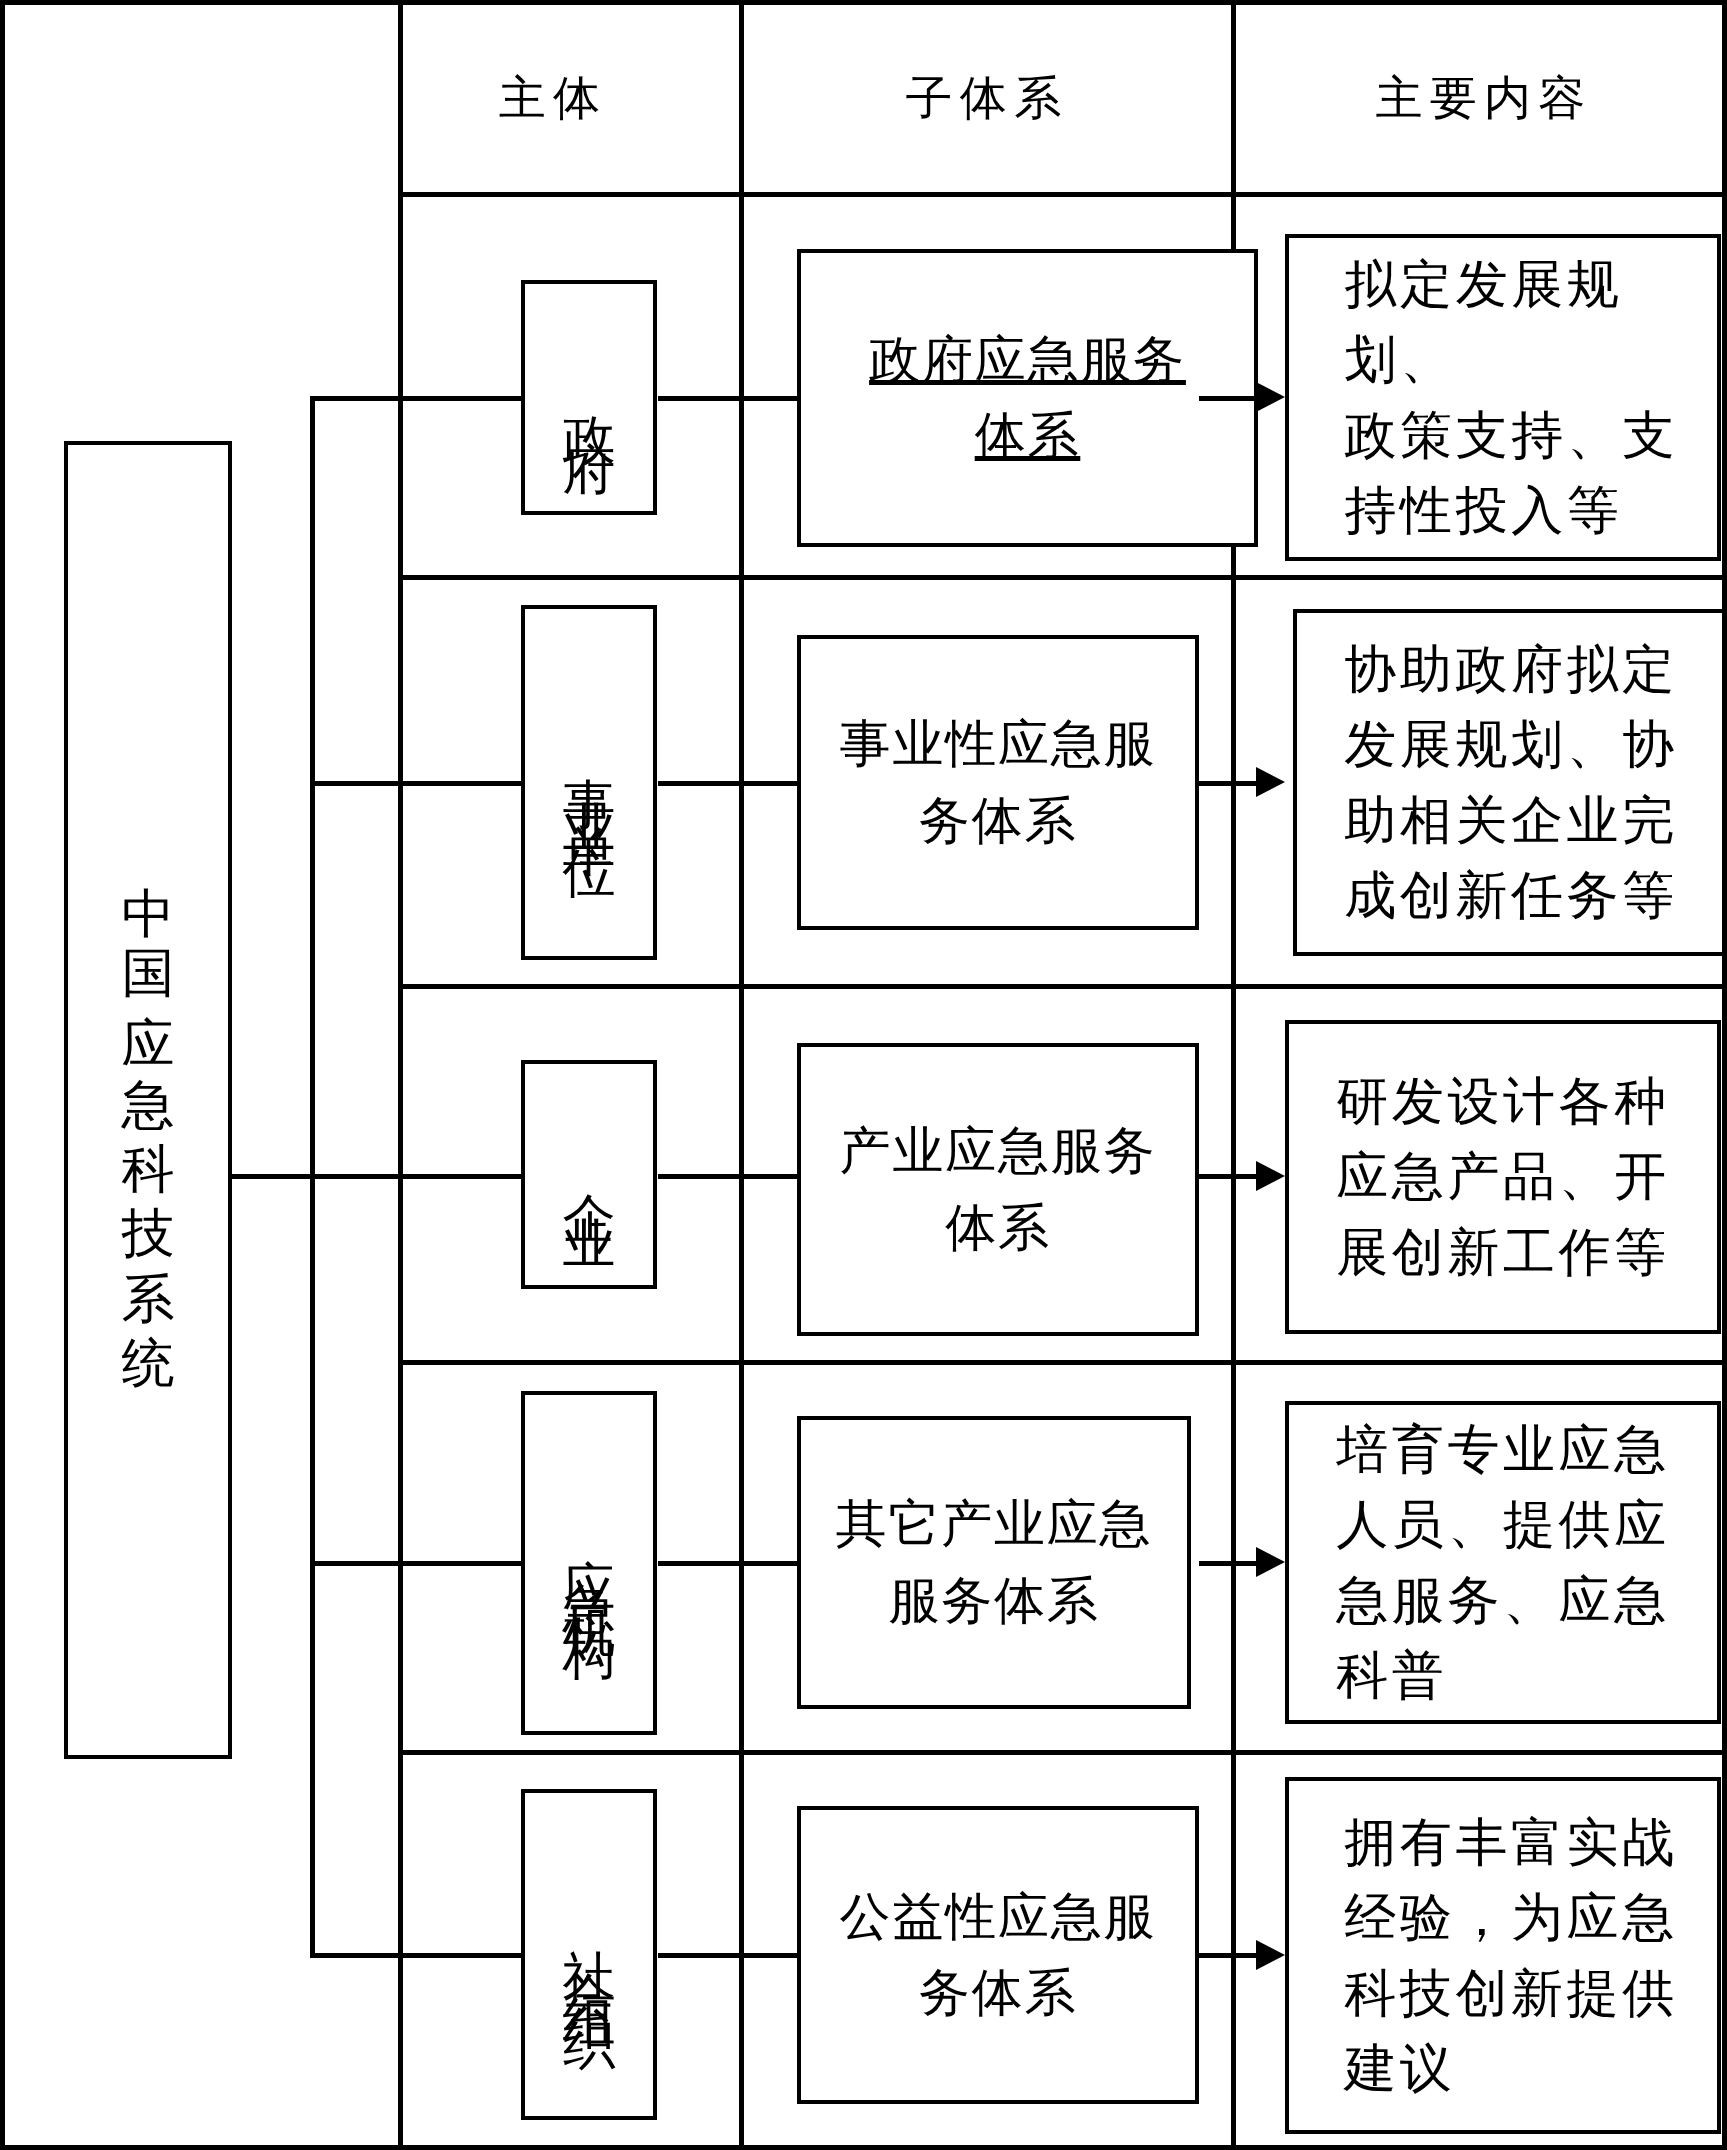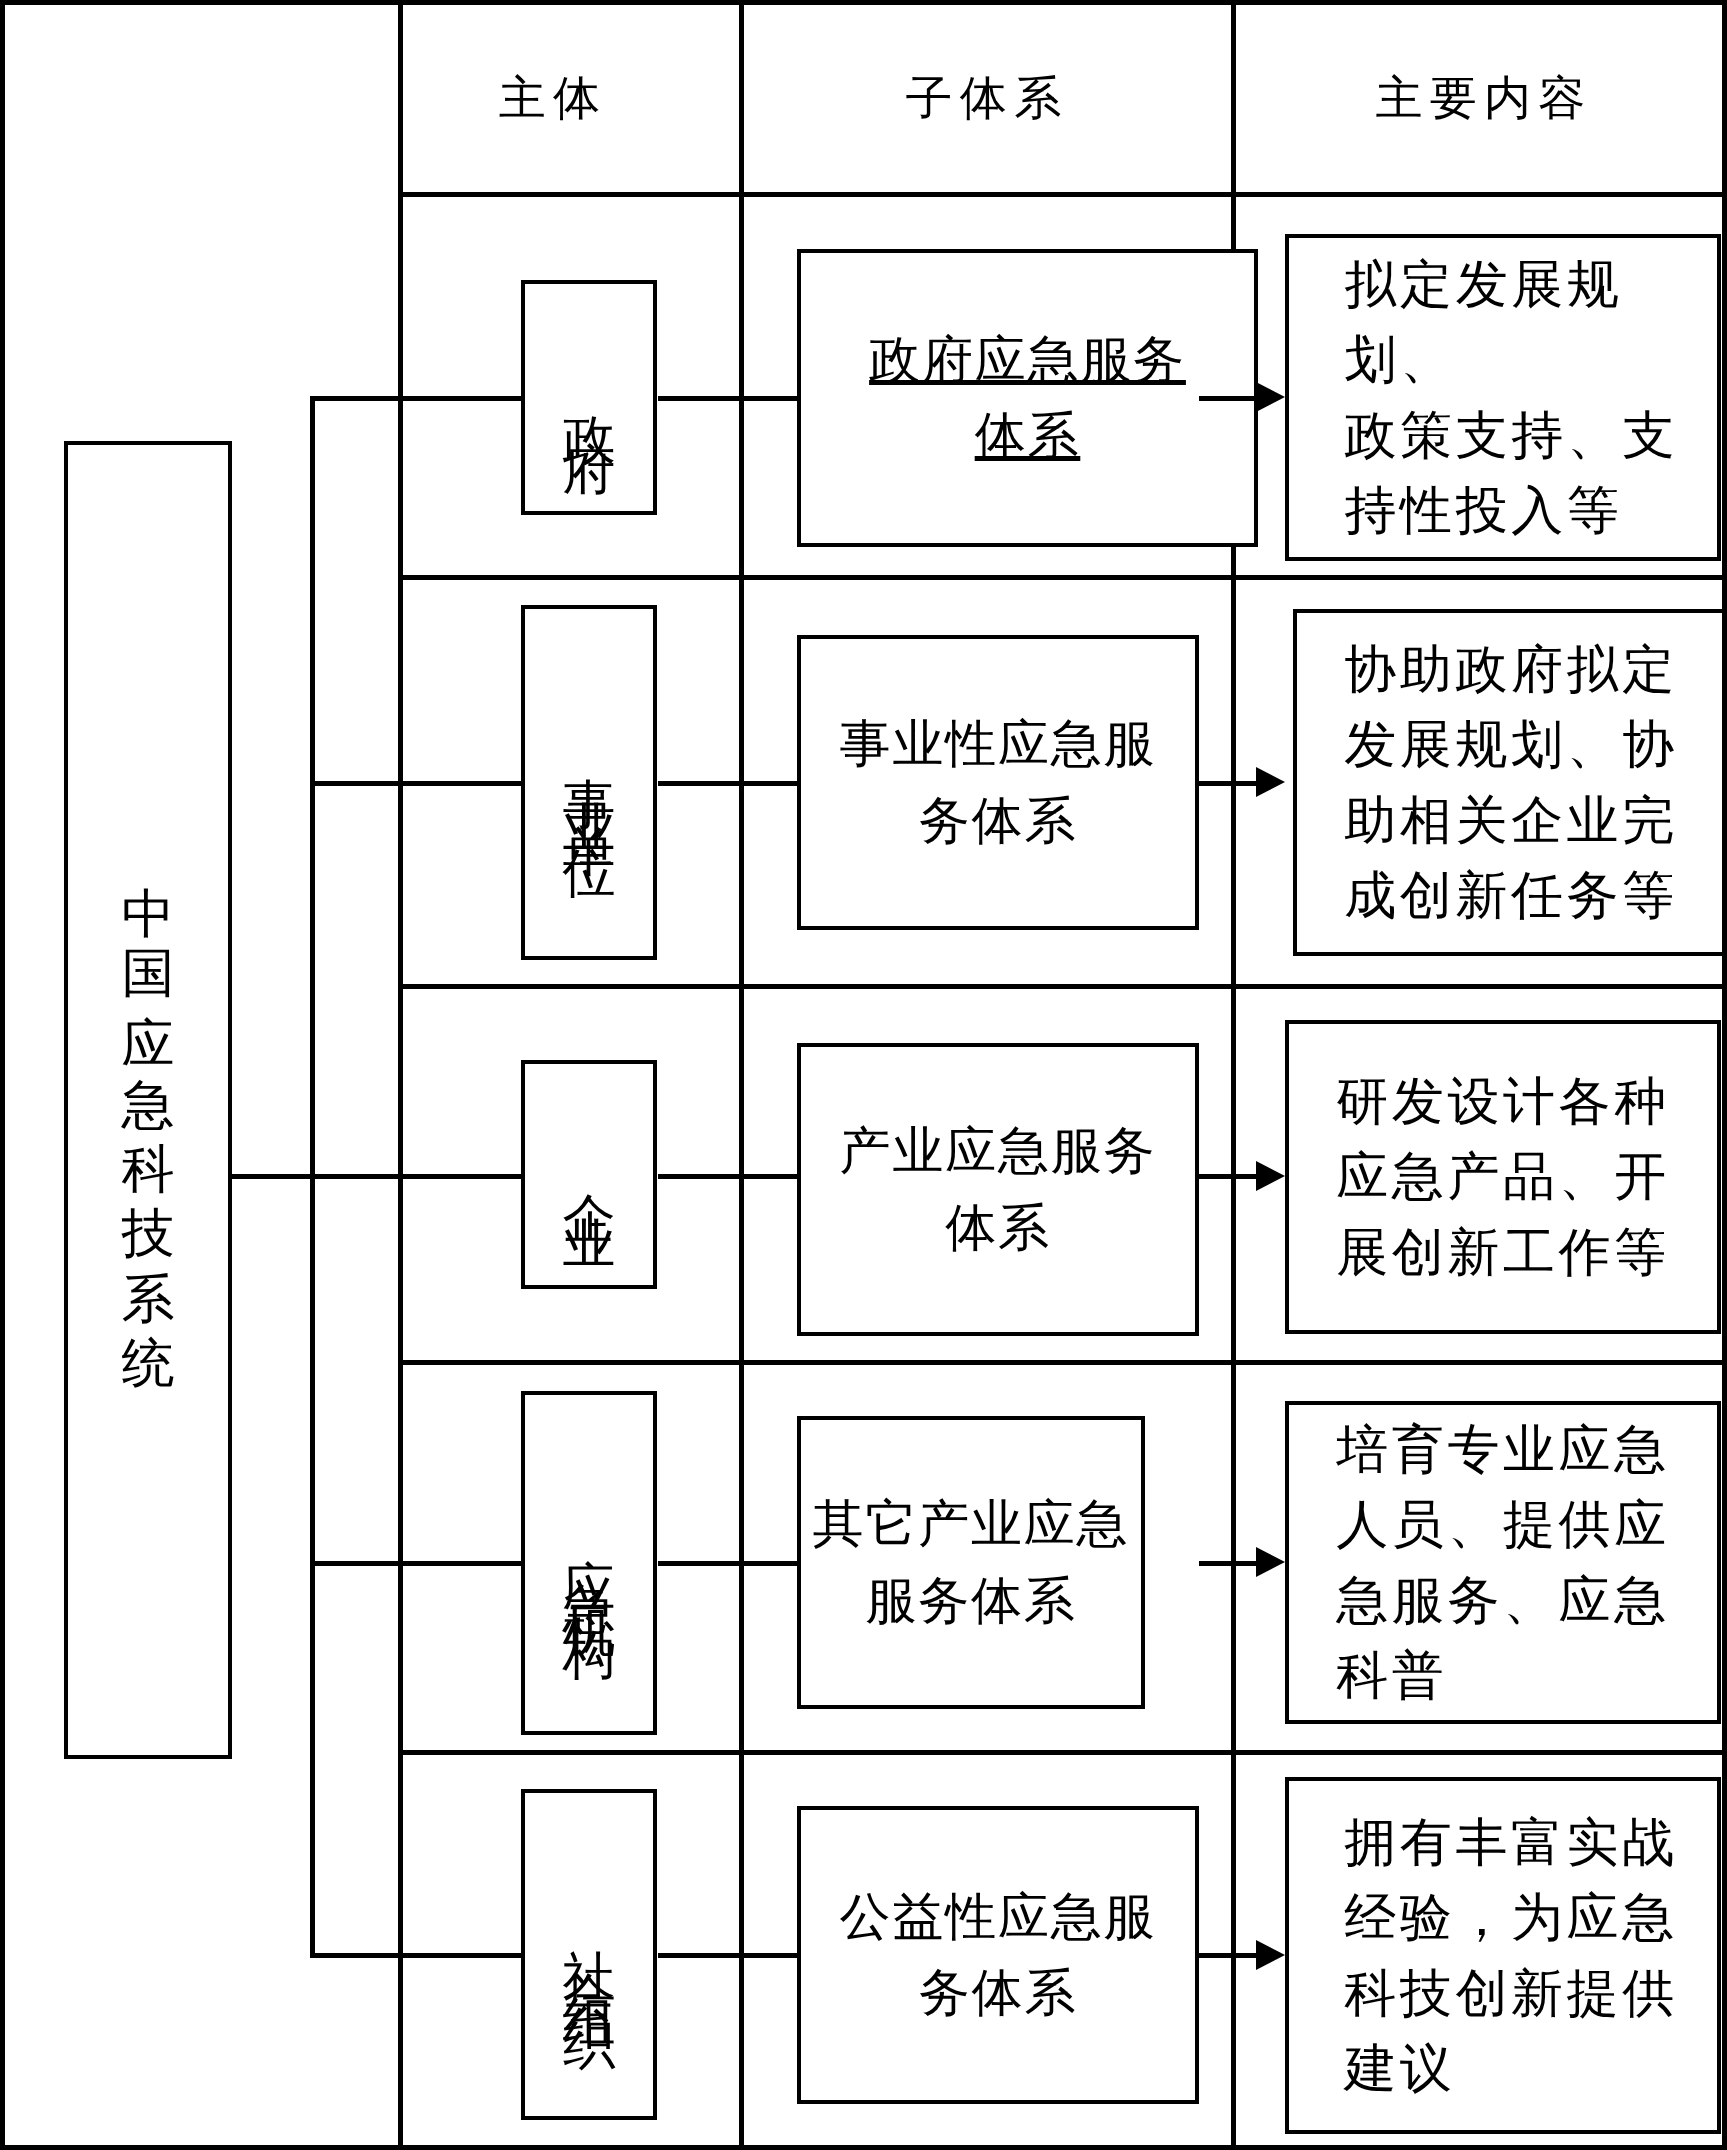--- a/index.html
+++ b/index.html
@@ -140,21 +140,21 @@
   <div class="box" style="left:1280px; top:1015px; width:436px; height:314px;">
     <span class="content-text">研发设计各种
 应急产品、开
 展创新工作等</span>
   </div>
 
   <div class="box" style="left:516px; top:1386px; width:136px; height:344px;">
     <span class="vtext subj-spacing">应急机构</span>
   </div>
   <div class="hline" style="left:653px; top:1556px; width:139px; height:4.5px;"></div>
-  <div class="box" style="left:792px; top:1411px; width:348px; height:293px;">
+  <div class="box" style="left:792px; top:1411px; width:394px; height:293px;">
     <span class="sub-text">其它产业应急
 服务体系</span>
   </div>
   <div class="hline" style="left:1194px; top:1556px; width:60px; height:4.5px;"></div>
   <div class="arrowhead" style="left:1251px; top:1542px;"></div>
   <div class="box" style="left:1280px; top:1396px; width:436px; height:323px;">
     <span class="content-text">培育专业应急
 人员、提供应
 急服务、应急
 科普</span>

